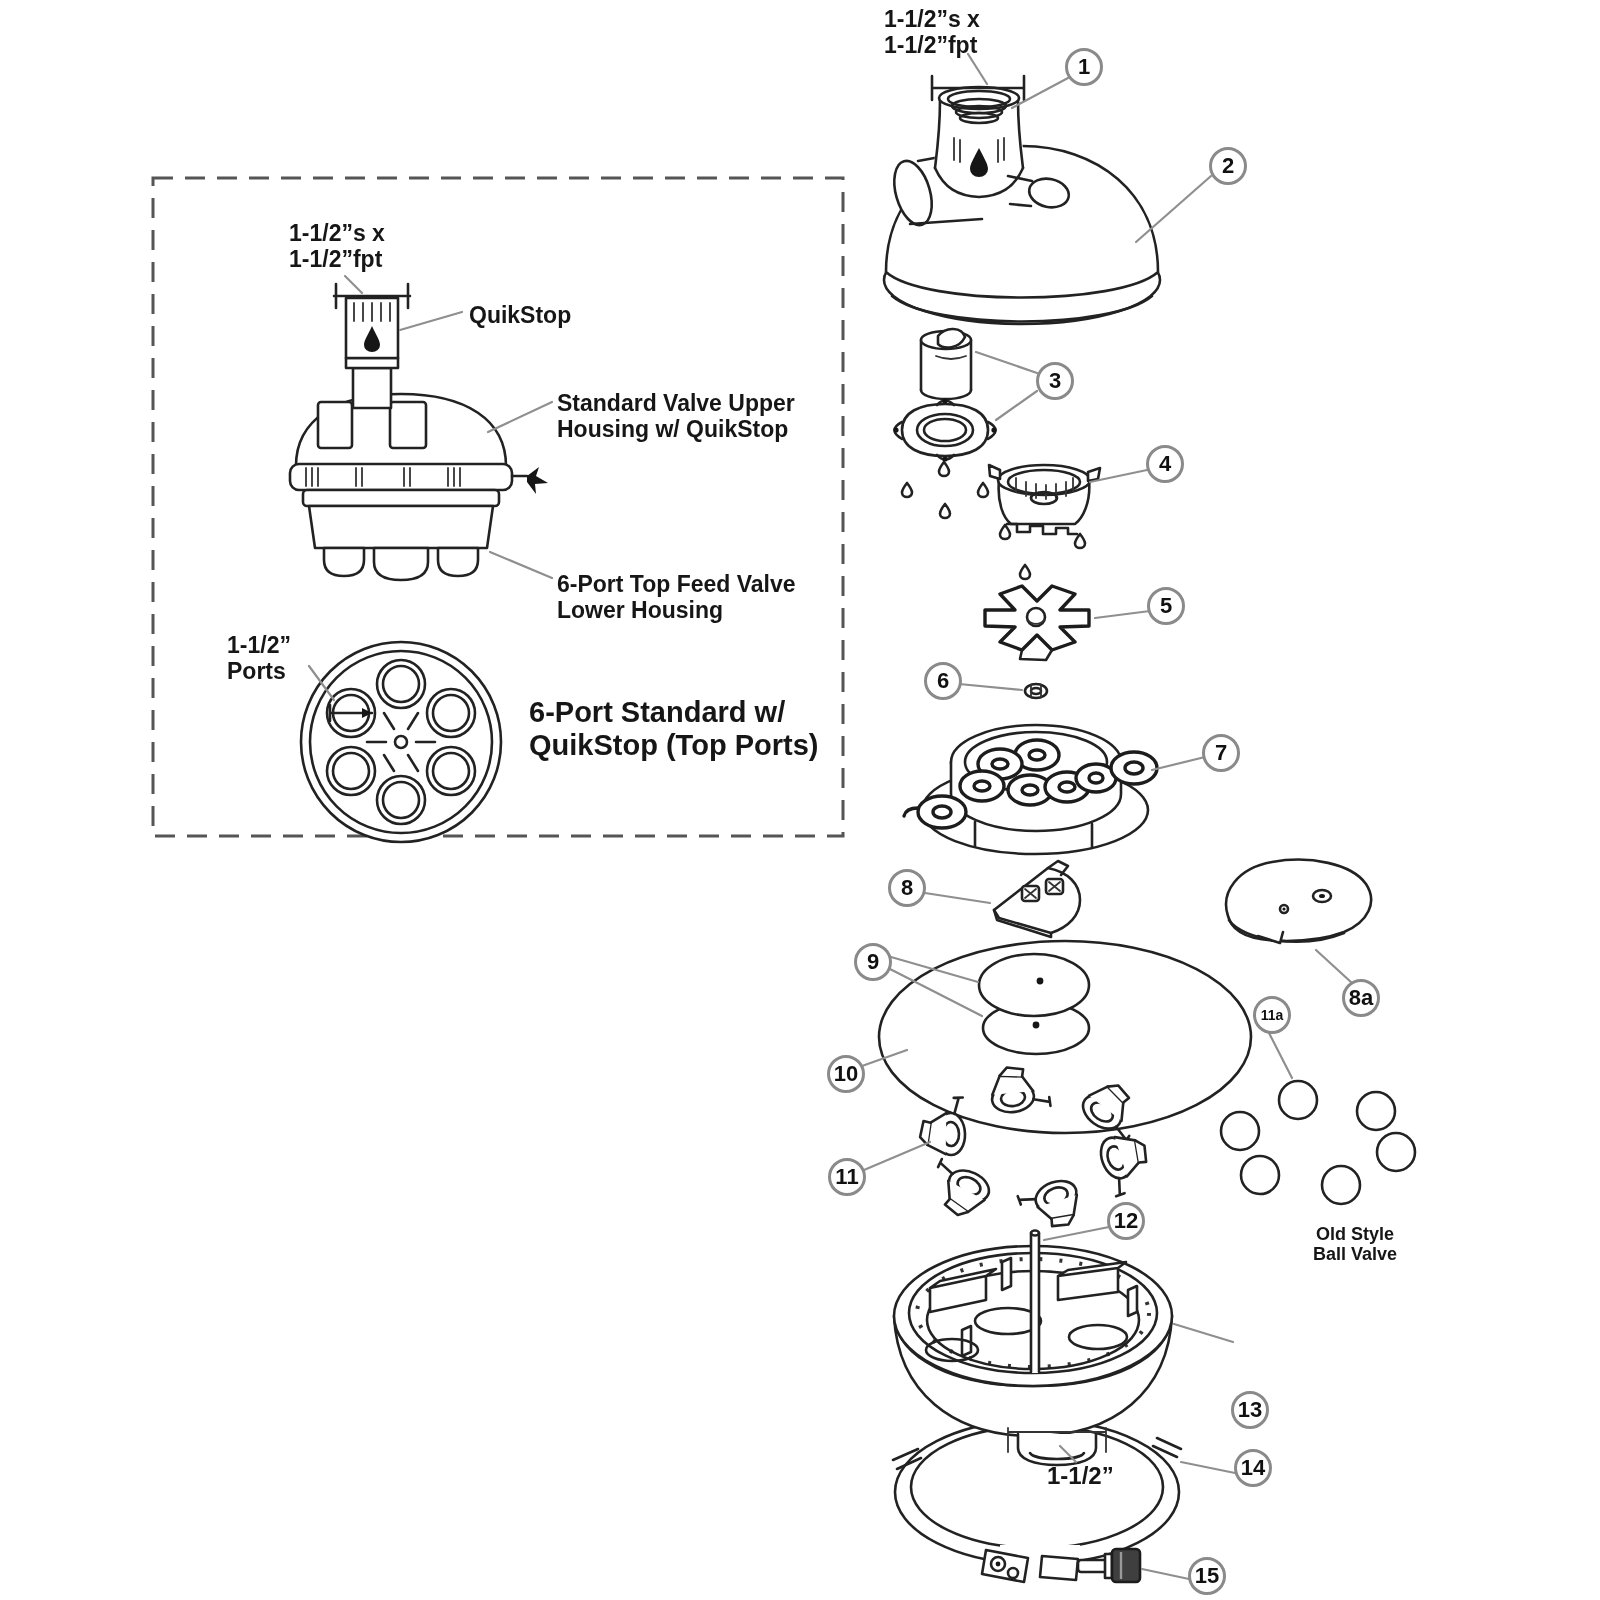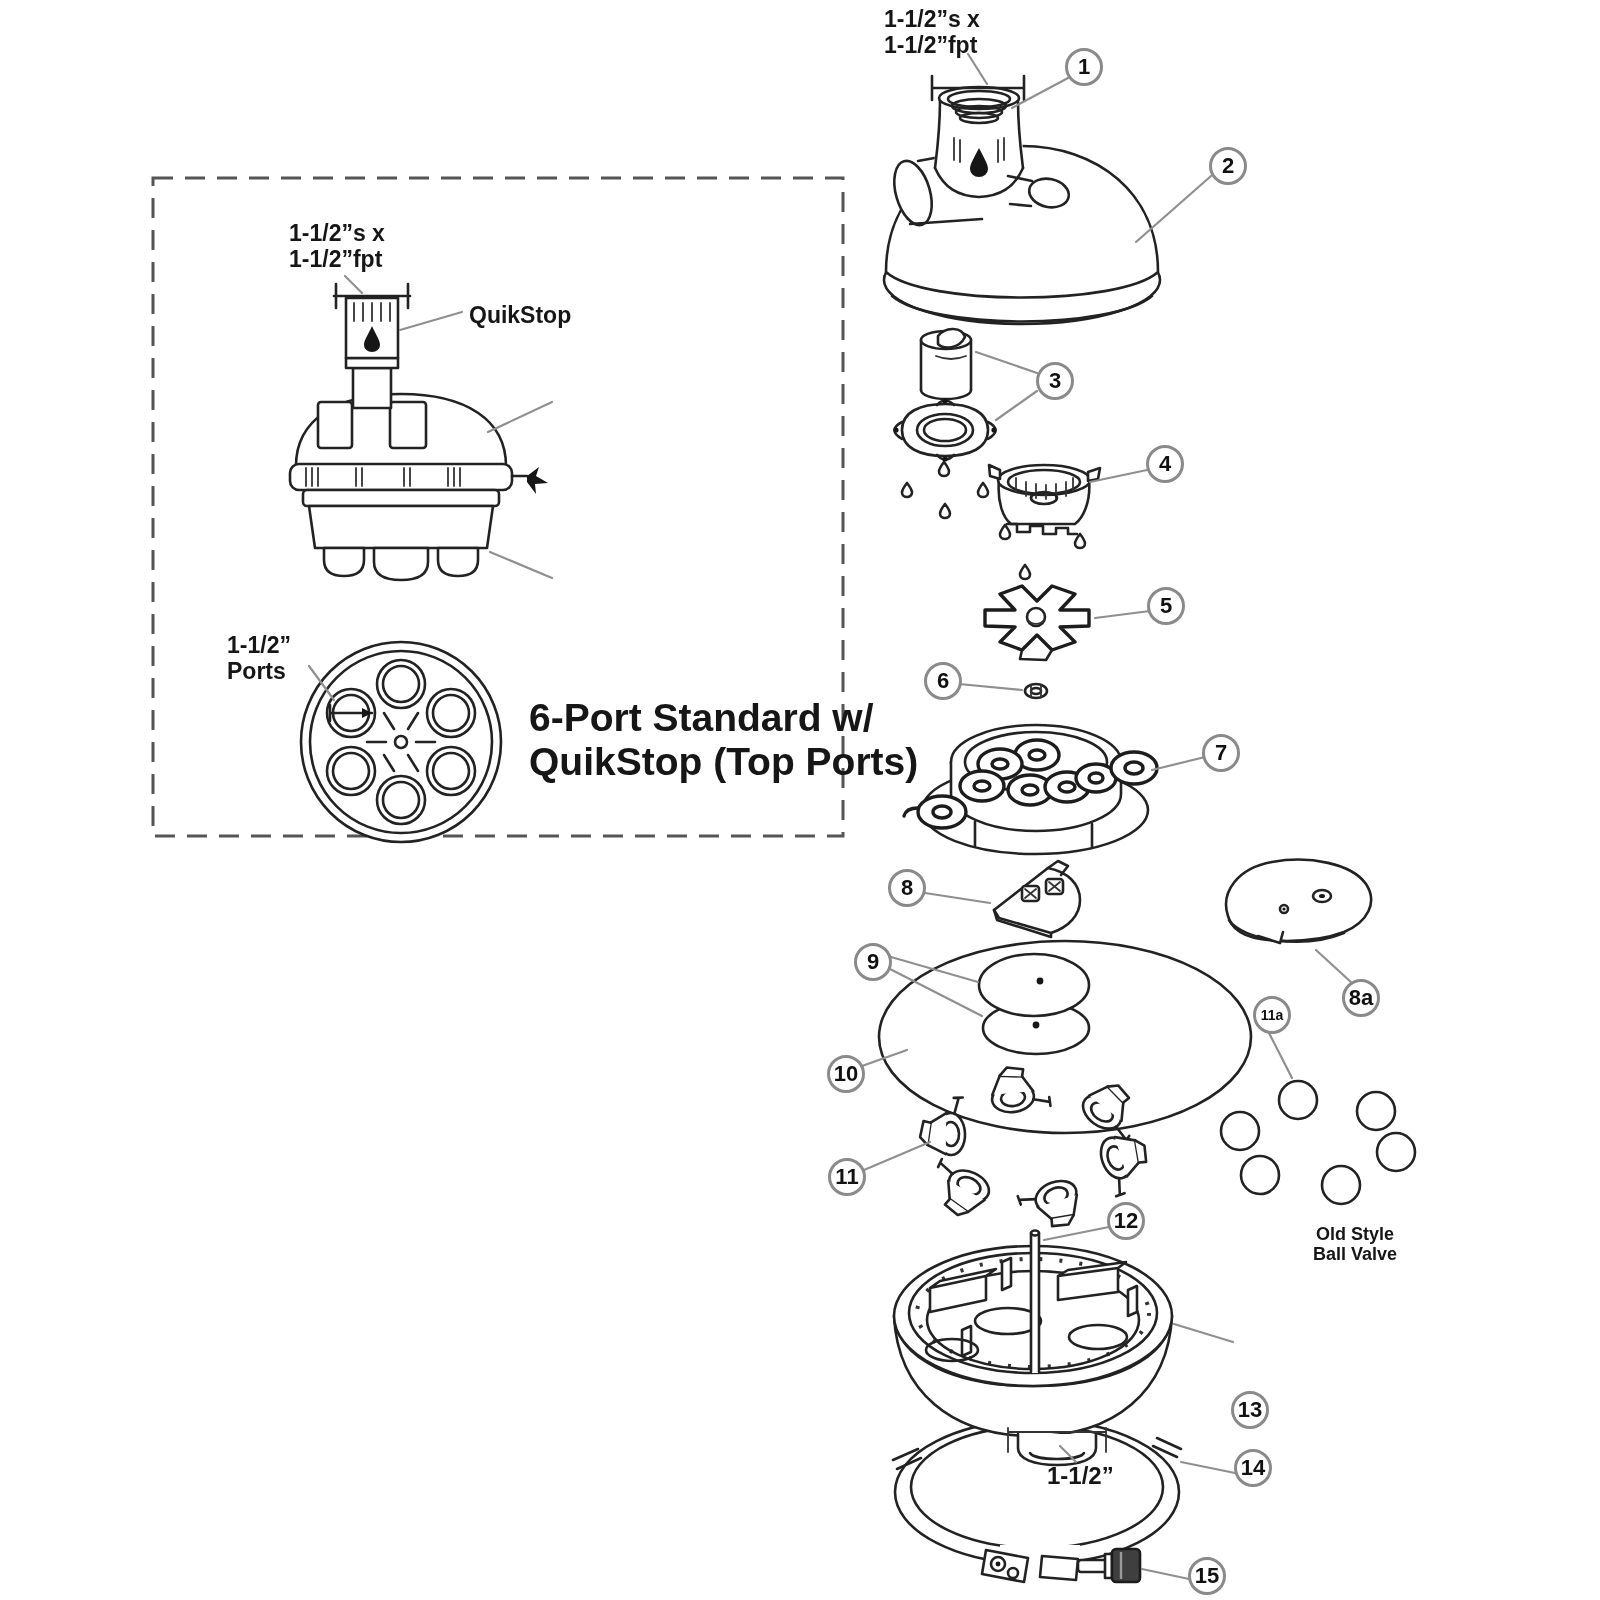--- a/index.html
+++ b/index.html
@@ -15,21 +15,21 @@
   .bold{ fill:none; stroke:#1c1c1c; stroke-width:3.4; stroke-linecap:round; stroke-linejoin:round; }
   .boldw{ fill:#fff; stroke:#1c1c1c; stroke-width:3.4; stroke-linecap:round; stroke-linejoin:round; }
   .thin{ fill:none; stroke:#333; stroke-width:1.8; stroke-linecap:round; }
   .leader { fill:none; stroke:#8f8f8f; stroke-width:2.2; stroke-linecap:round; }
   .dark { fill:#161616; stroke:none; }
 
   .lbl {
     position:absolute; color:#161616; font-weight:bold; font-size:23px;
     line-height:1.13; white-space:nowrap;
   }
-  .lbl.title { font-size:39px; }
+  .lbl.title { font-size:29px; }
   .lbl.big   { font-size:18px; text-align:center; }
   .lbl.size  { font-size:24px; }
 
   .callout {
     position:absolute; box-sizing:border-box; width:38px; height:38px;
     border:3px solid #8a8a8a; border-radius:50%; background:#fff;
     color:#111; font-weight:bold; font-size:22px;
     display:flex; align-items:center; justify-content:center;
   }
   .callout.mid   { font-size:22px; }
@@ -352,21 +352,29 @@
     <div>1-1/2”fpt</div>
   </div>
 
   <div class="lbl" style="left:289px; top:220px;">
     <div>1-1/2”s x</div>
     <div>1-1/2”fpt</div>
   </div>
 
   <div class="lbl" style="left:469px; top:302px;">QuikStop</div>
 
-
+  <div class="lbl" style="left:557px; top:390px;">
+    <div>Standard Valve Upper</div>
+    <div>Housing w/ QuikStop</div>
+  </div>
+
+  <div class="lbl" style="left:557px; top:571px;">
+    <div>6-Port Top Feed Valve</div>
+    <div>Lower Housing</div>
+  </div>
 
   <div class="lbl" style="left:227px; top:632px;">
     <div>1-1/2”</div>
     <div>Ports</div>
   </div>
 
   <div class="lbl title" style="left:529px; top:696px;">
     <div>6-Port Standard w/</div>
     <div>QuikStop (Top Ports)</div>
   </div>

